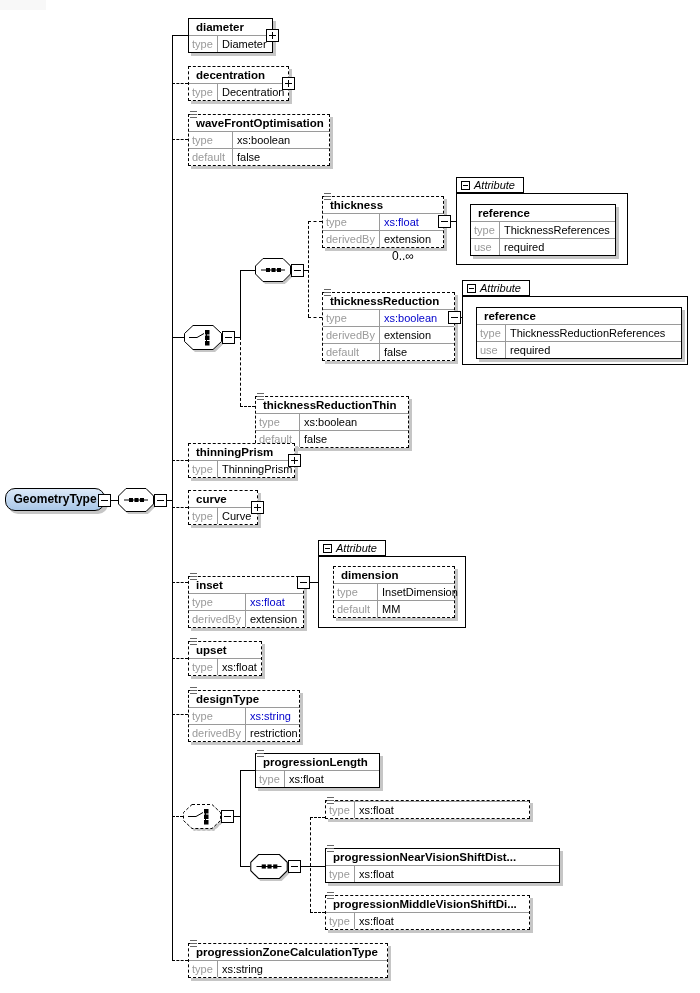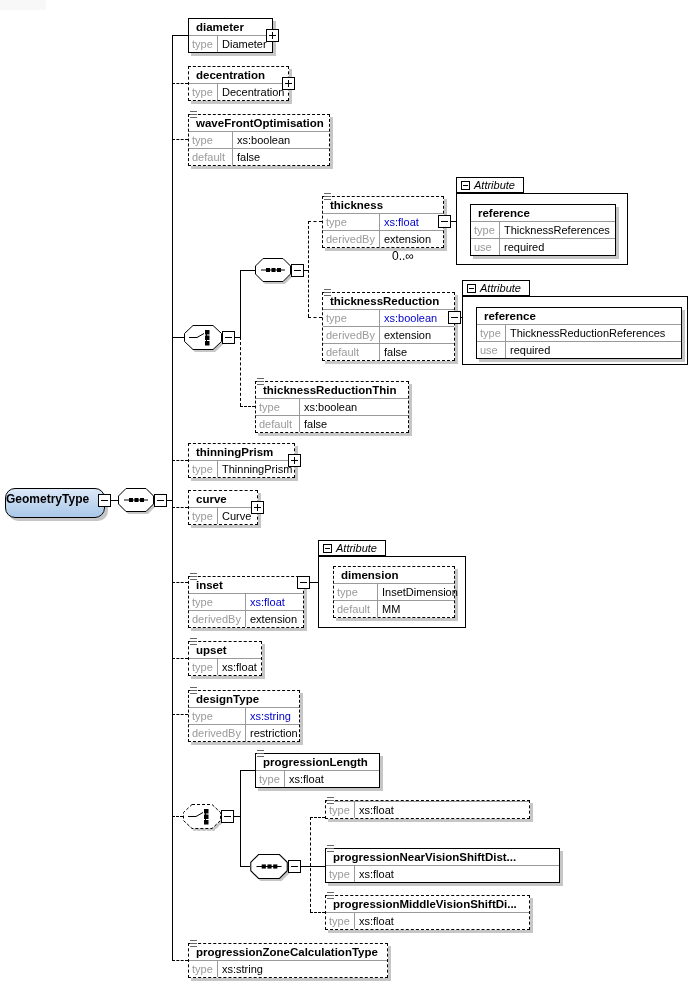--- a/index.html
+++ b/index.html
@@ -39,24 +39,24 @@
          background:#fff; z-index:6; }
   .exp::before { content:''; position:absolute; left:2px; right:2px; top:5px;
                  height:1px; background:#000; }
   .exp.plus::after { content:''; position:absolute; top:2px; bottom:2px; left:5px;
                  width:1px; background:#000; }
 
   
   .sym { position:absolute; z-index:3; filter:drop-shadow(2.5px 2.5px 0 #c6c6c6); }
 
   
-  .root { position:absolute; left:5px; top:488px; width:100px; height:30px;
+  .root { position:absolute; left:5px; top:488px; width:100px; height:23px;
           border:1px solid #000; border-radius:10px;
           background:linear-gradient(#dce9f8,#a9c7e8);
-          font-size:12px; font-weight:bold; line-height:21px;
+          font-size:12px; font-weight:bold; text-align:center; line-height:21px;
           box-shadow:3px 3px 0 #c6c6c6; z-index:3; }
 
   
   .aouter { position:absolute; border:1px solid #000; background:#fff; z-index:1; }
   .atab { position:absolute; height:16px; border:1px solid #000; background:#fff;
           display:flex; align-items:center; gap:4px; padding:0 6px 0 4px;
           font-size:11px; font-style:italic; z-index:2; width:68px;text-align:right; }
   .micon { width:9px; height:9px; border:1px solid #000; position:relative; flex:none; }
   .micon::before { content:''; position:absolute; left:1px; right:1px; top:3px;
                    height:1px; background:#000; }
@@ -232,21 +232,21 @@
     <div class="row">
       <span class="lbl lc30">type</span>
       <span class="val">ThicknessReductionReferences</span>
     </div>
     <div class="row">
       <span class="lbl lc30">use</span>
       <span class="val">required</span>
     </div>
   </div>
 
-  <div class="node dashed" style="left:255px;top:381px;width:154px">
+  <div class="node dashed" style="left:255px;top:396px;width:154px">
     <div class="annot-icon"></div>
     <div class="title">thicknessReductionThin</div>
     <div class="row">
       <span class="lbl lc44">type</span>
       <span class="val">xs:boolean</span>
     </div>
     <div class="row">
       <span class="lbl lc44">default</span>
       <span class="val">false</span>
     </div>

